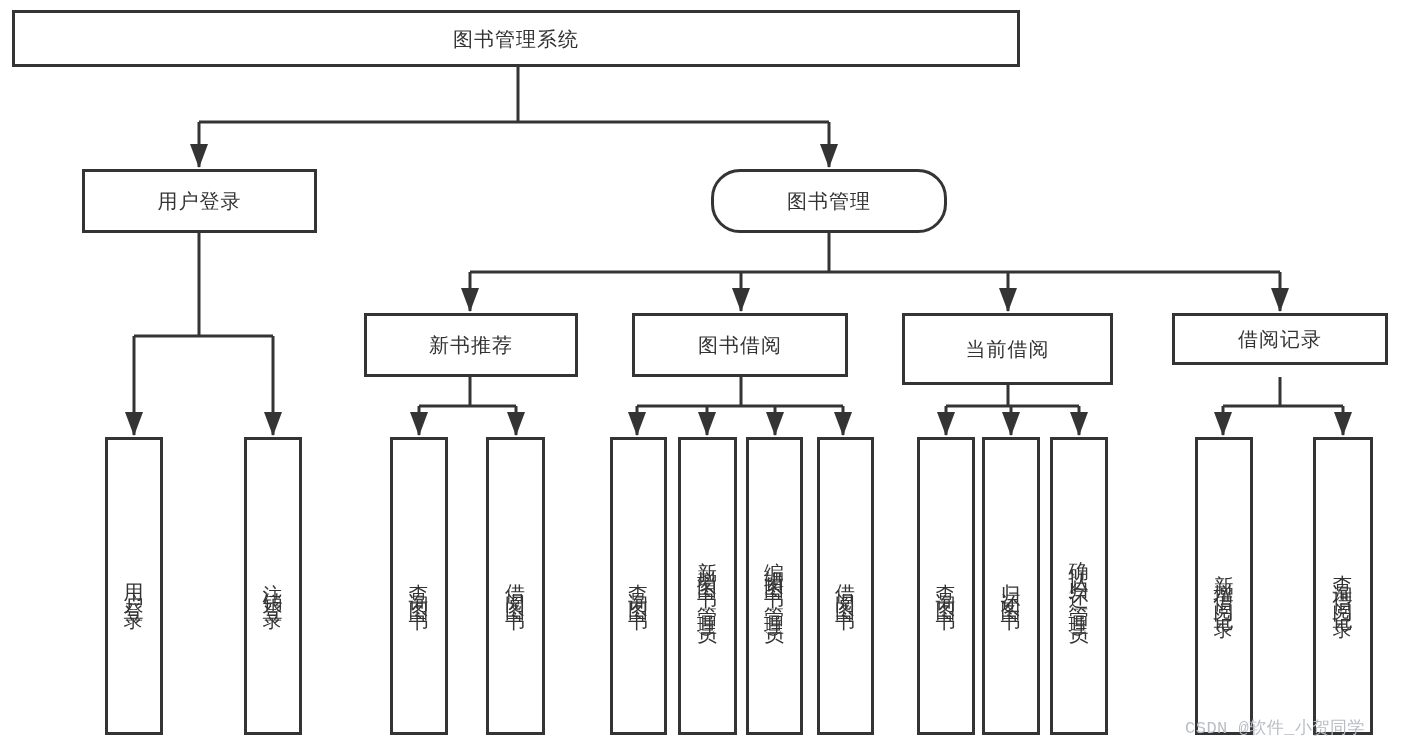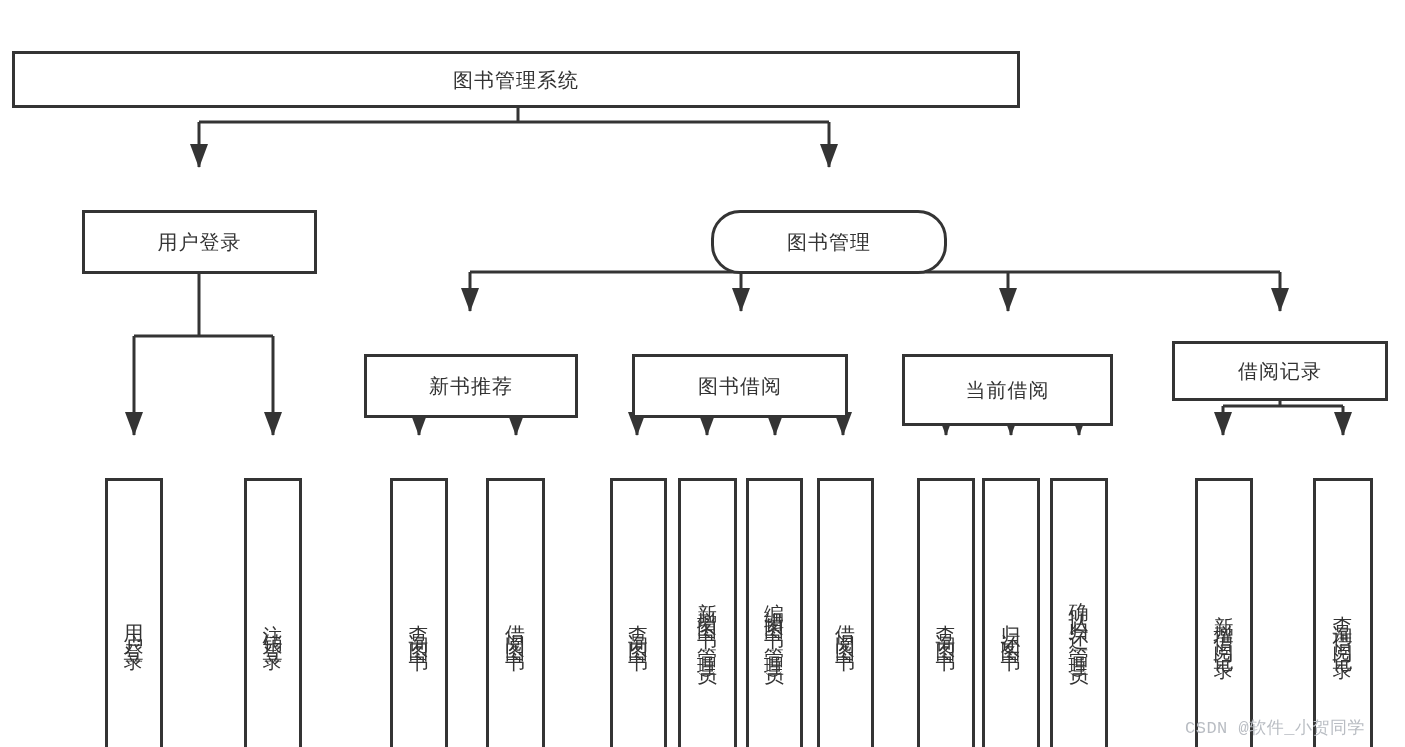--- a/index.html
+++ b/index.html
@@ -26,21 +26,20 @@
     box-sizing: border-box;
     border: 3px solid #343434;
     background: #ffffff;
     color: #333333;
     display: flex;
     align-items: center;
     justify-content: center;
     font-size: 20px;
     line-height: 1;
     z-index: 2;
-    margin-top: 41px;
   }
   .box.h {
     letter-spacing: 1px;
   }
   .box.v {
     writing-mode: vertical-rl;
     text-orientation: mixed;
     letter-spacing: 9px;
   }
   .watermark {
@@ -104,21 +103,21 @@
   </svg>
 
   <div class="box h" style="left:12px; top:10px; width:1008px; height:57px;">图书管理系统</div>
 
   <div class="box h" style="left:82px; top:169px; width:235px; height:64px;">用户登录</div>
   <div class="box h" style="left:711px; top:169px; width:236px; height:64px;border-radius:29px;">图书管理</div>
 
   <div class="box h" style="left:632px; top:313px; width:216px; height:64px;">图书借阅</div>
   <div class="box h" style="left:364px; top:313px; width:214px; height:64px;">新书推荐</div>
   <div class="box h" style="left:902px; top:313px; width:211px; height:72px;">当前借阅</div>
-  <div class="box h" style="left:1172px; top:300px; width:216px; height:60px;">借阅记录</div>
+  <div class="box h" style="left:1172px; top:313px; width:216px; height:52px;">借阅记录</div>
 
   <div class="box v" style="left:105px; top:437px; width:58px; height:298px;">用户登录</div>
   <div class="box v" style="left:244px; top:437px; width:58px; height:298px;">注销登录</div>
 
   <div class="box v" style="left:390px; top:437px; width:58px; height:298px;">查询图书</div>
   <div class="box v" style="left:486px; top:437px; width:59px; height:298px;">借阅图书</div>
 
   <div class="box v" style="left:610px; top:437px; width:57px; height:298px;">查询图书</div>
   <div class="box v" style="left:678px; top:437px; width:59px; height:298px;">新增图书（管理员）</div>
   <div class="box v" style="left:746px; top:437px; width:57px; height:298px;">编辑图书（管理员）</div>

